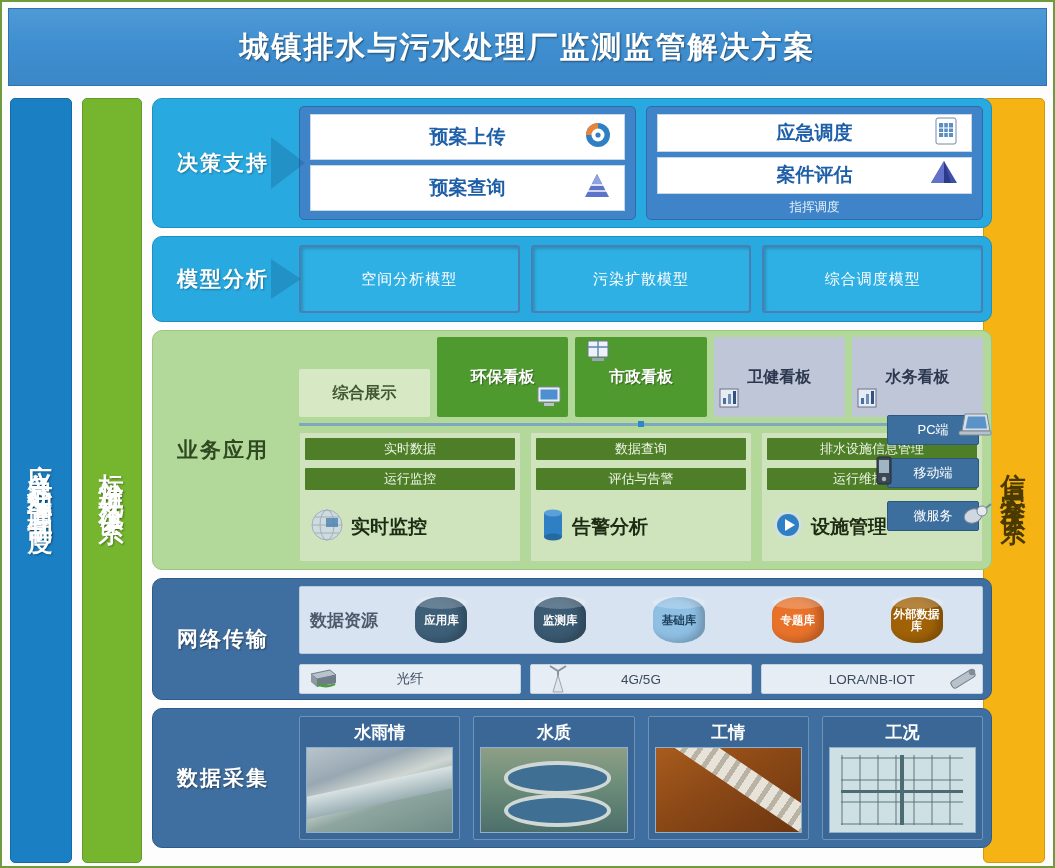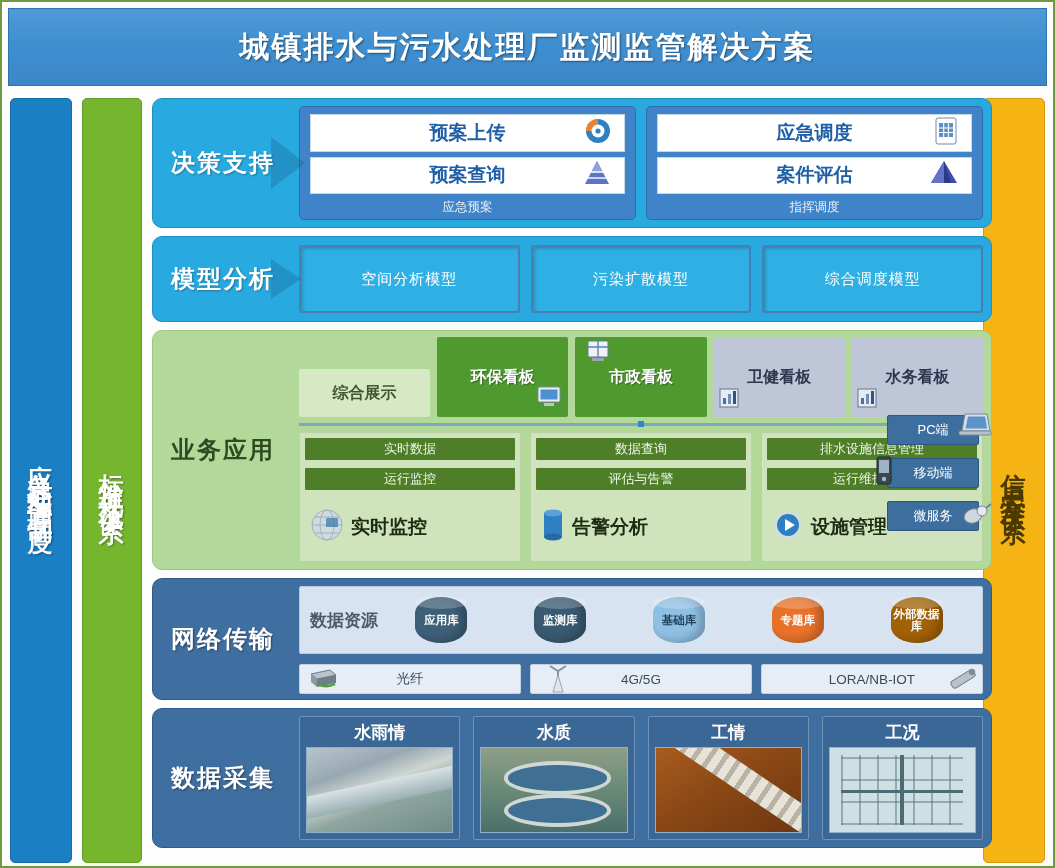--- a/index.html
+++ b/index.html
@@ -52,21 +52,21 @@
   
   .stack{position:absolute;left:150px;top:96px;width:840px;height:765px;}
 
   .band{
     position:relative;box-sizing:border-box;border-radius:10px;
     margin-bottom:8px;
   }
   .band > .side-label{
     position:absolute;left:0;top:0;bottom:0;width:140px;
     display:flex;align-items:center;justify-content:center;
-    font-size:24px;font-weight:bold;letter-spacing:2px;
+    font-size:21px;font-weight:bold;letter-spacing:2px;
     z-index:3;
   }
   
   .wedge{
     position:absolute;left:118px;top:50%;transform:translateY(-50%);
     width:0;height:0;z-index:1;
   }
 
   
   #band-decision{
@@ -271,21 +271,20 @@
             <span class="lab">预案查询</span>
             <span class="ic">
               <svg width="30" height="26" viewBox="0 0 30 26">
                 <polygon points="15,1 27,24 3,24" fill="#5b74c8"></polygon>
                 <polygon points="15,1 21,13 9,13" fill="#8fa3e0"></polygon>
                 <rect x="6" y="17" width="18" height="2" fill="#ffffff" opacity=".7"></rect>
                 <rect x="9" y="11" width="12" height="2" fill="#ffffff" opacity=".7"></rect>
               </svg>
             </span>
           </div>
-          <div class="dec-cap">应急预案</div>
         </div>
 
         <div class="dec-group">
           <div class="dec-row">
             <span class="lab">应急调度</span>
             <span class="ic">
               <svg width="26" height="30" viewBox="0 0 26 30">
                 <rect x="3" y="2" width="20" height="26" rx="2" fill="#ffffff" stroke="#6f8aa8"></rect>
                 <rect x="6" y="7" width="14" height="14" fill="#5b8fc4"></rect>
                 <path d="M6 12h14M6 16.5h14M10.7 7v14M15.4 7v14" stroke="#ffffff" stroke-width="1.1"></path>

